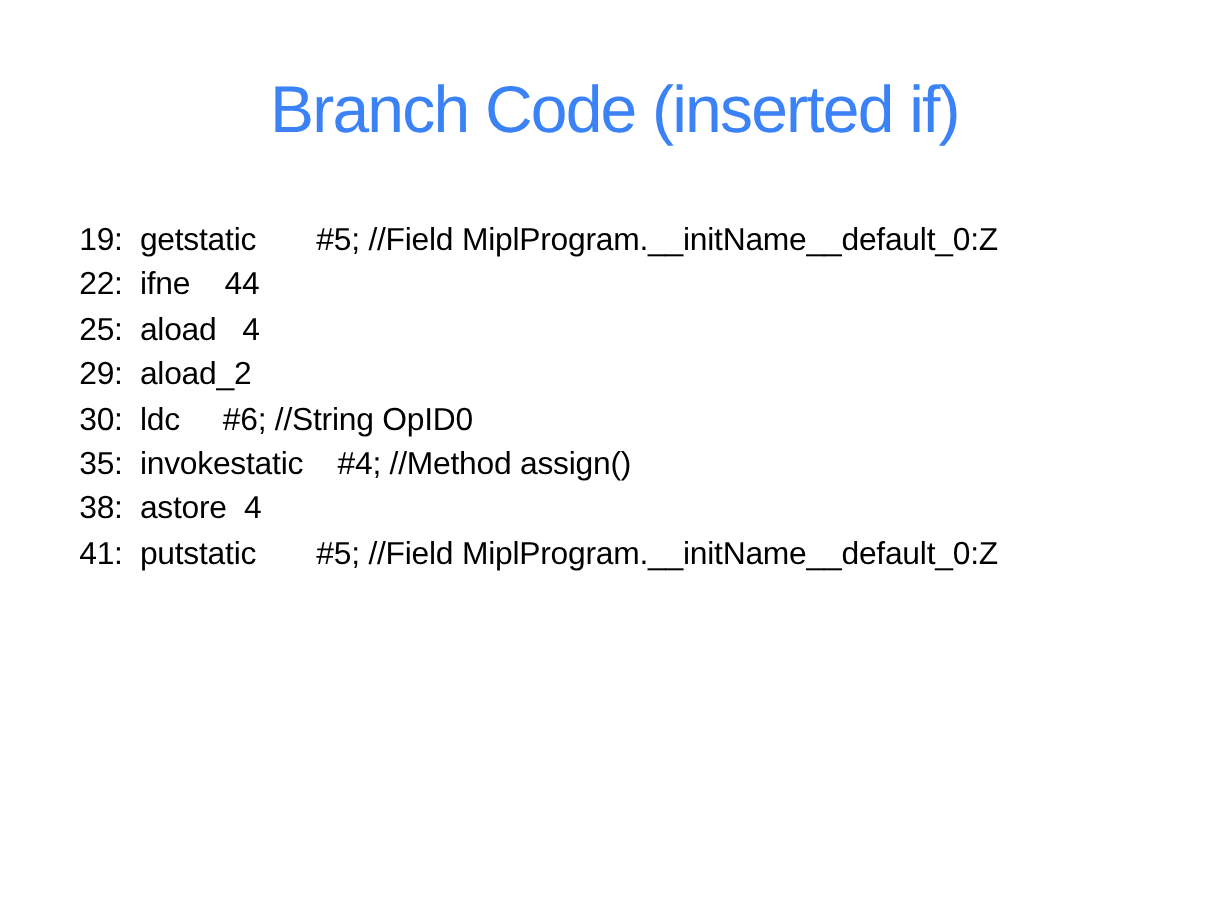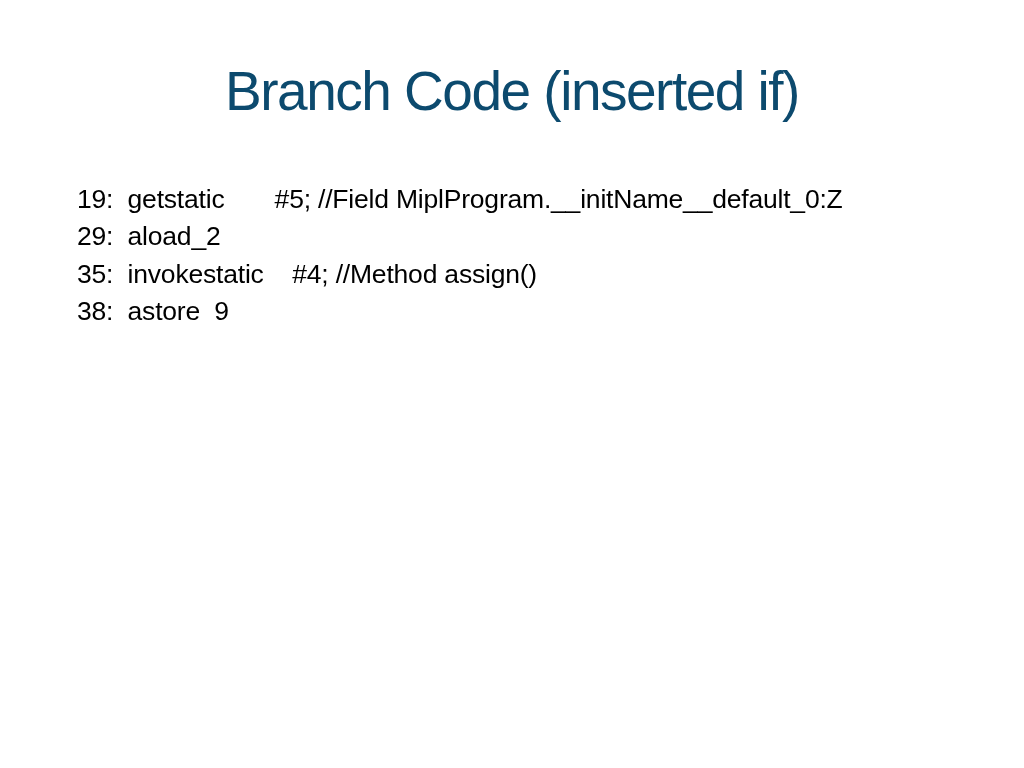--- a/index.html
+++ b/index.html
@@ -20,41 +20,45 @@
     position: absolute;
     top: 58px;
     left: 0;
     width: 100%;
     margin: 0;
     text-align: center;
     font-size: 55px;
     line-height: 66px;
     font-weight: 400;
     letter-spacing: -1.5px;
-    color: #0c4a6e;
+    color: #3b82f6;
   }
   .code {
     position: absolute;
     top: 181px;
-    left: 77px;
+    left: 66px;
     right: 20px;
     font-size: 26.5px;
     line-height: 37.4px;
     letter-spacing: -0.2px;
     color: #000000;
   }
   .code-line {
     white-space: pre;
   }
 </style>
 </head>
 <body>
 
 <div class="slide">
   <h1 class="title">Branch Code (inserted if)</h1>
 
   <div class="code">
     <div class="code-line">19:  getstatic       #5; //Field MiplProgram.__initName__default_0:Z</div>
+    <div class="code-line">22:  ifne    44</div>
+    <div class="code-line">25:  aload   4</div>
     <div class="code-line">29:  aload_2</div>
+    <div class="code-line">30:  ldc     #6; //String OpID0</div>
     <div class="code-line">35:  invokestatic    #4; //Method assign()</div>
-    <div class="code-line">38:  astore  9</div>
+    <div class="code-line">38:  astore  4</div>
+    <div class="code-line">41:  putstatic       #5; //Field MiplProgram.__initName__default_0:Z</div>
   </div>
 </div>
 
 </body></html>

